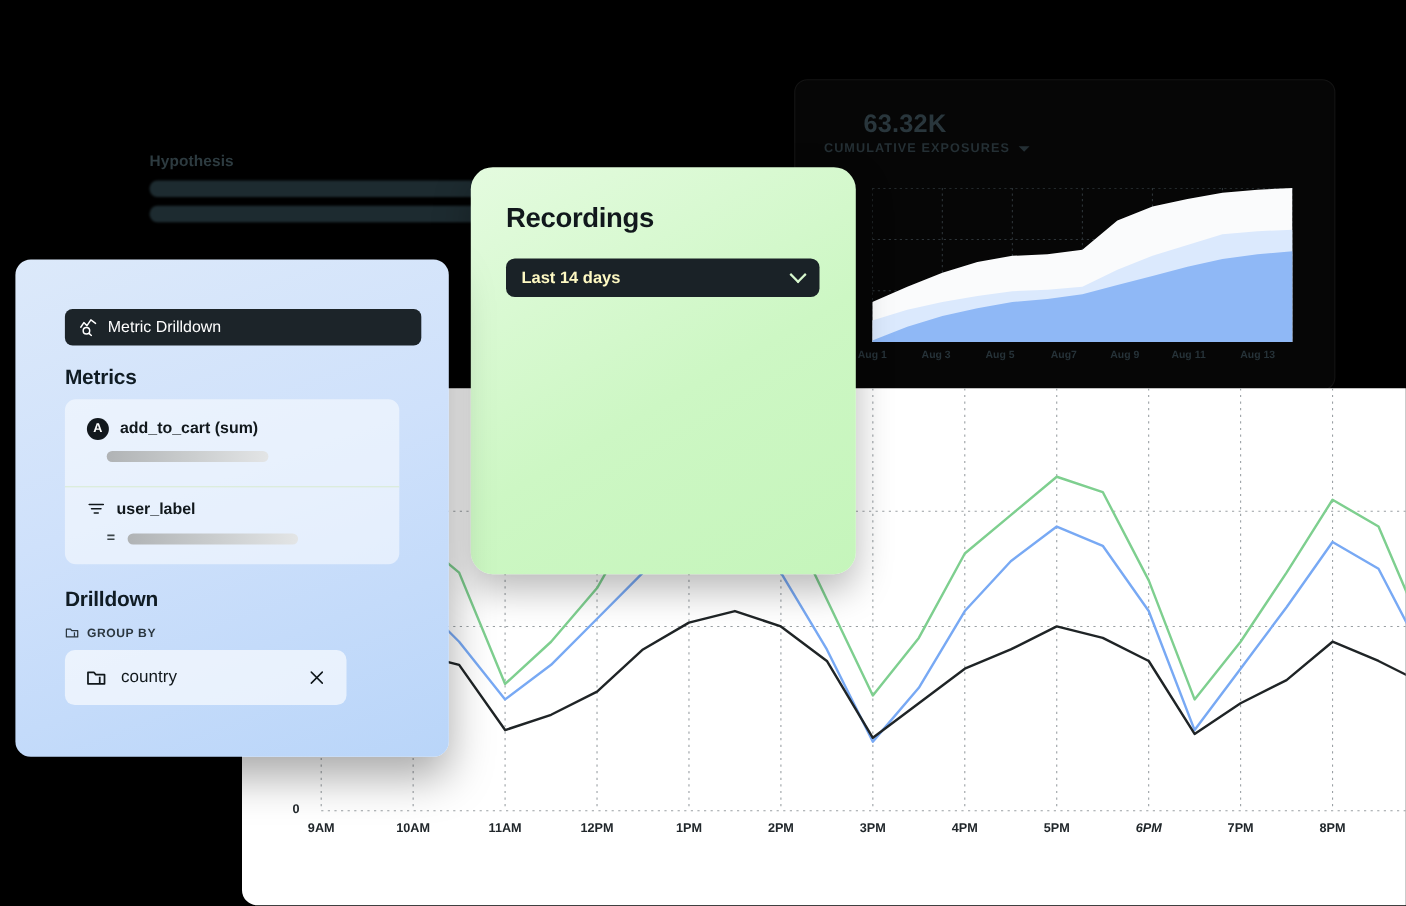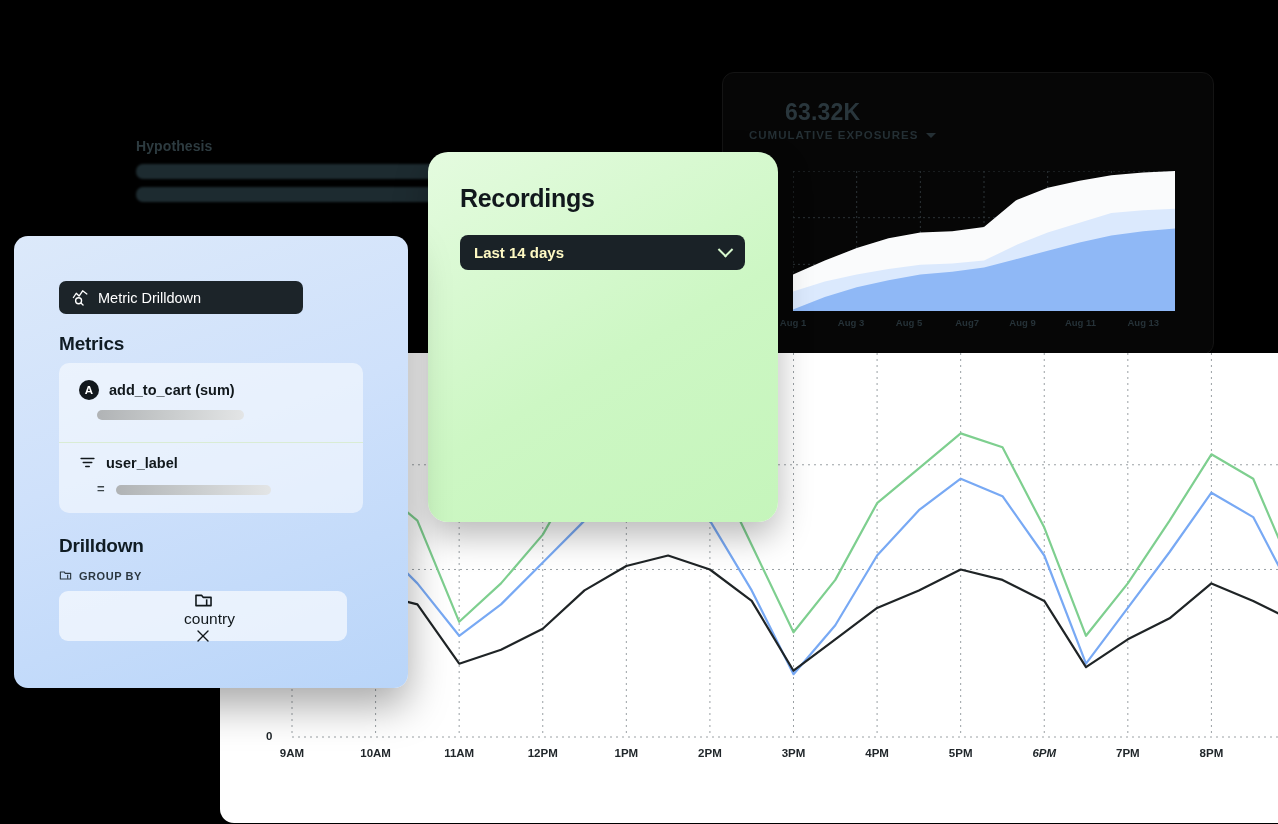--- a/index.html
+++ b/index.html
@@ -155,21 +155,21 @@
   .drilldown-card {
     position: absolute; left: 14px; top: 236px;
     width: 394px; height: 452px;
     border-radius: 14px;
     background: linear-gradient(160deg, #dce9fa 0%, #cfe1fb 45%, #b9d5f9 100%);
     z-index: 5;
     box-shadow: 0 18px 40px rgba(0,0,0,.34);
   }
   .dd-chip {
     position: absolute; left: 45px; top: 45px;
-    width: 244px; height: 33px;
+    width: 324px; height: 33px;
     background: #1c2429; border-radius: 7px;
     display: flex; align-items: center; gap: 9px; padding: 0 13px;
   }
   .dd-chip-label { font-size: 14.5px; font-weight: 500; color: #ffffff; }
   .dd-h {
     position: absolute; left: 45px;
     font-size: 19px; font-weight: 700; color: #101c24; letter-spacing: -.2px;
   }
   .dd-h.metrics { top: 97px; }
   .dd-h.drilldown { top: 299px; }
@@ -209,24 +209,24 @@
     position: absolute; left: 38px; top: 118px;
     font-size: 13px; font-weight: 700; color: #3b4449;
   }
   .dd-groupby {
     position: absolute; left: 45px; top: 333px;
     display: flex; align-items: center; gap: 7px;
     font-size: 11px; font-weight: 700; letter-spacing: .55px; color: #2b3740;
   }
   .dd-pill {
     position: absolute; left: 45px; top: 355px;
-    width: 288px; height: 50px;
+    width: 256px; height: 50px;
     background: rgba(255,255,255,.64);
     border-radius: 9px;
-    display: flex; align-items: center; padding: 0 19px; flex-direction: column;
+    display: flex; align-items: center; padding: 0 19px;
   }
   .dd-pill-label {
     font-size: 15.5px; font-weight: 500; color: #11181c; margin-left: 13px; flex: 1;
   }
   .icon { display: inline-block; flex: none; }
 </style>
 </head>
 <body>
 
 <div id="stage">

